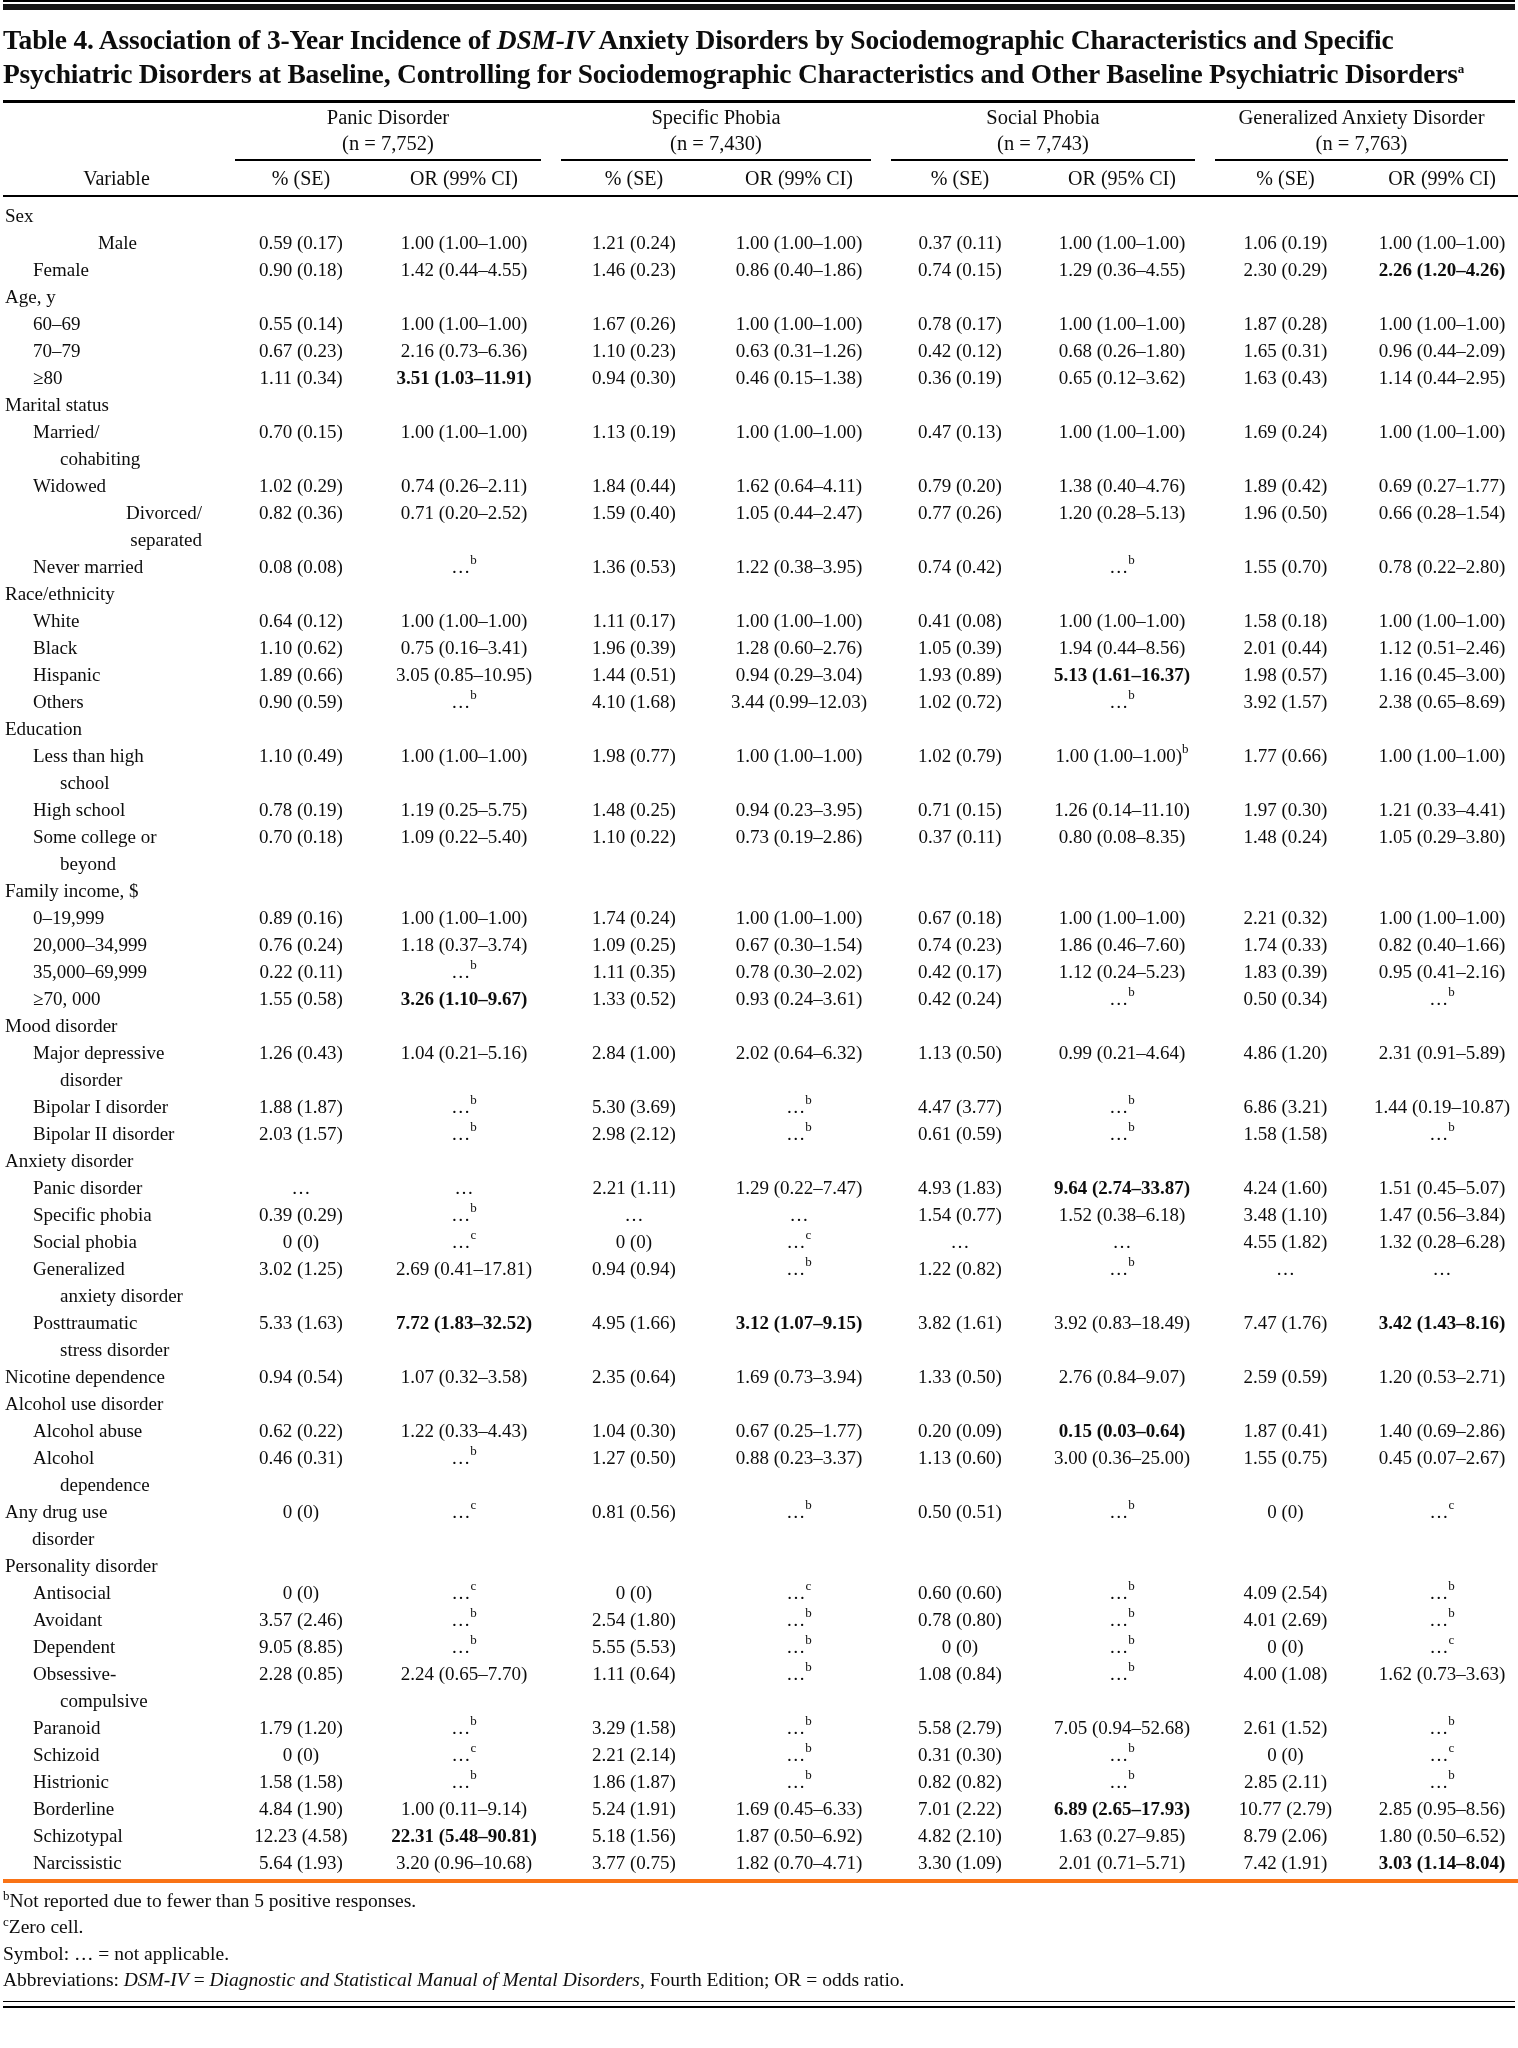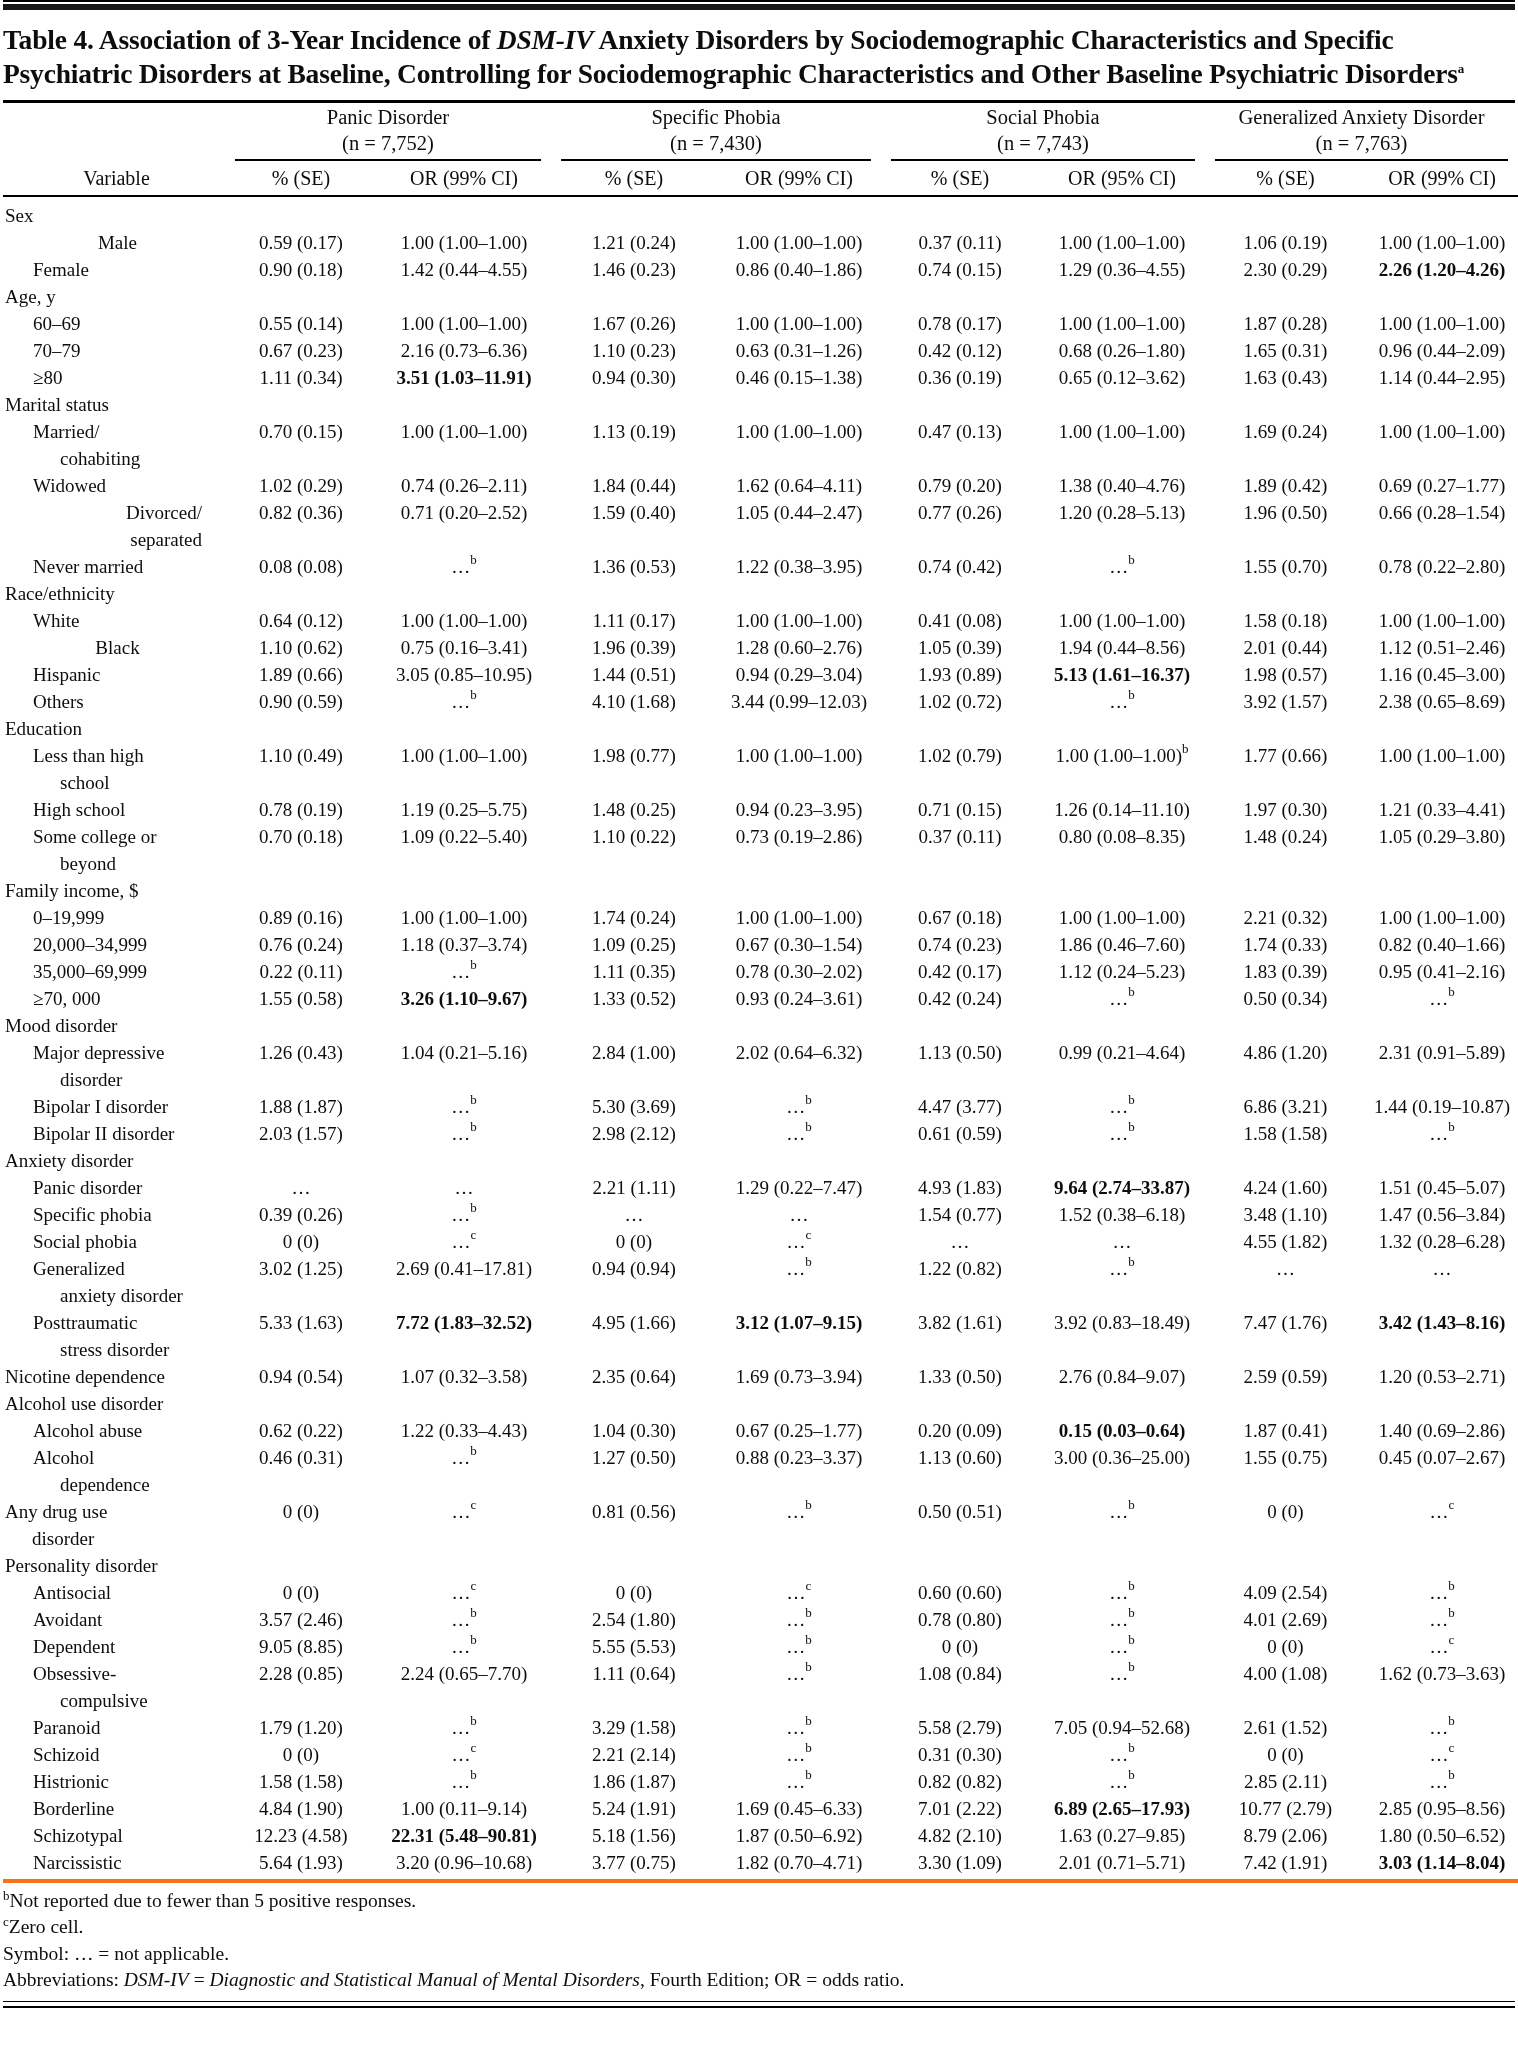--- a/index.html
+++ b/index.html
@@ -231,21 +231,21 @@
           <td>0.64 (0.12)</td>
           <td>1.00 (1.00–1.00)</td>
           <td>1.11 (0.17)</td>
           <td>1.00 (1.00–1.00)</td>
           <td>0.41 (0.08)</td>
           <td>1.00 (1.00–1.00)</td>
           <td>1.58 (0.18)</td>
           <td>1.00 (1.00–1.00)</td>
         </tr>
         <tr>
-          <td class="lbl" style="padding-left: 57px; text-indent: -27px; text-align: center;">Black</td>
+          <td class="lbl" style="padding-left: 57px; text-indent: -27px;">Black</td>
           <td>1.10 (0.62)</td>
           <td>0.75 (0.16–3.41)</td>
           <td>1.96 (0.39)</td>
           <td>1.28 (0.60–2.76)</td>
           <td>1.05 (0.39)</td>
           <td>1.94 (0.44–8.56)</td>
           <td>2.01 (0.44)</td>
           <td>1.12 (0.51–2.46)</td>
         </tr>
         <tr>
@@ -401,21 +401,21 @@
           <td>…</td>
           <td>2.21 (1.11)</td>
           <td>1.29 (0.22–7.47)</td>
           <td>4.93 (1.83)</td>
           <td><span class="bold">9.64 (2.74–33.87)</span></td>
           <td>4.24 (1.60)</td>
           <td>1.51 (0.45–5.07)</td>
         </tr>
         <tr>
           <td class="lbl" style="padding-left: 57px; text-indent: -27px;">Specific phobia</td>
-          <td>0.39 (0.26)</td>
+          <td>0.39 (0.29)</td>
           <td><span>…</span><sup class="fnmark">b</sup></td>
           <td>…</td>
           <td>…</td>
           <td>1.54 (0.77)</td>
           <td>1.52 (0.38–6.18)</td>
           <td>3.48 (1.10)</td>
           <td>1.47 (0.56–3.84)</td>
         </tr>
         <tr>
           <td class="lbl" style="padding-left: 57px; text-indent: -27px;">Social phobia</td>

